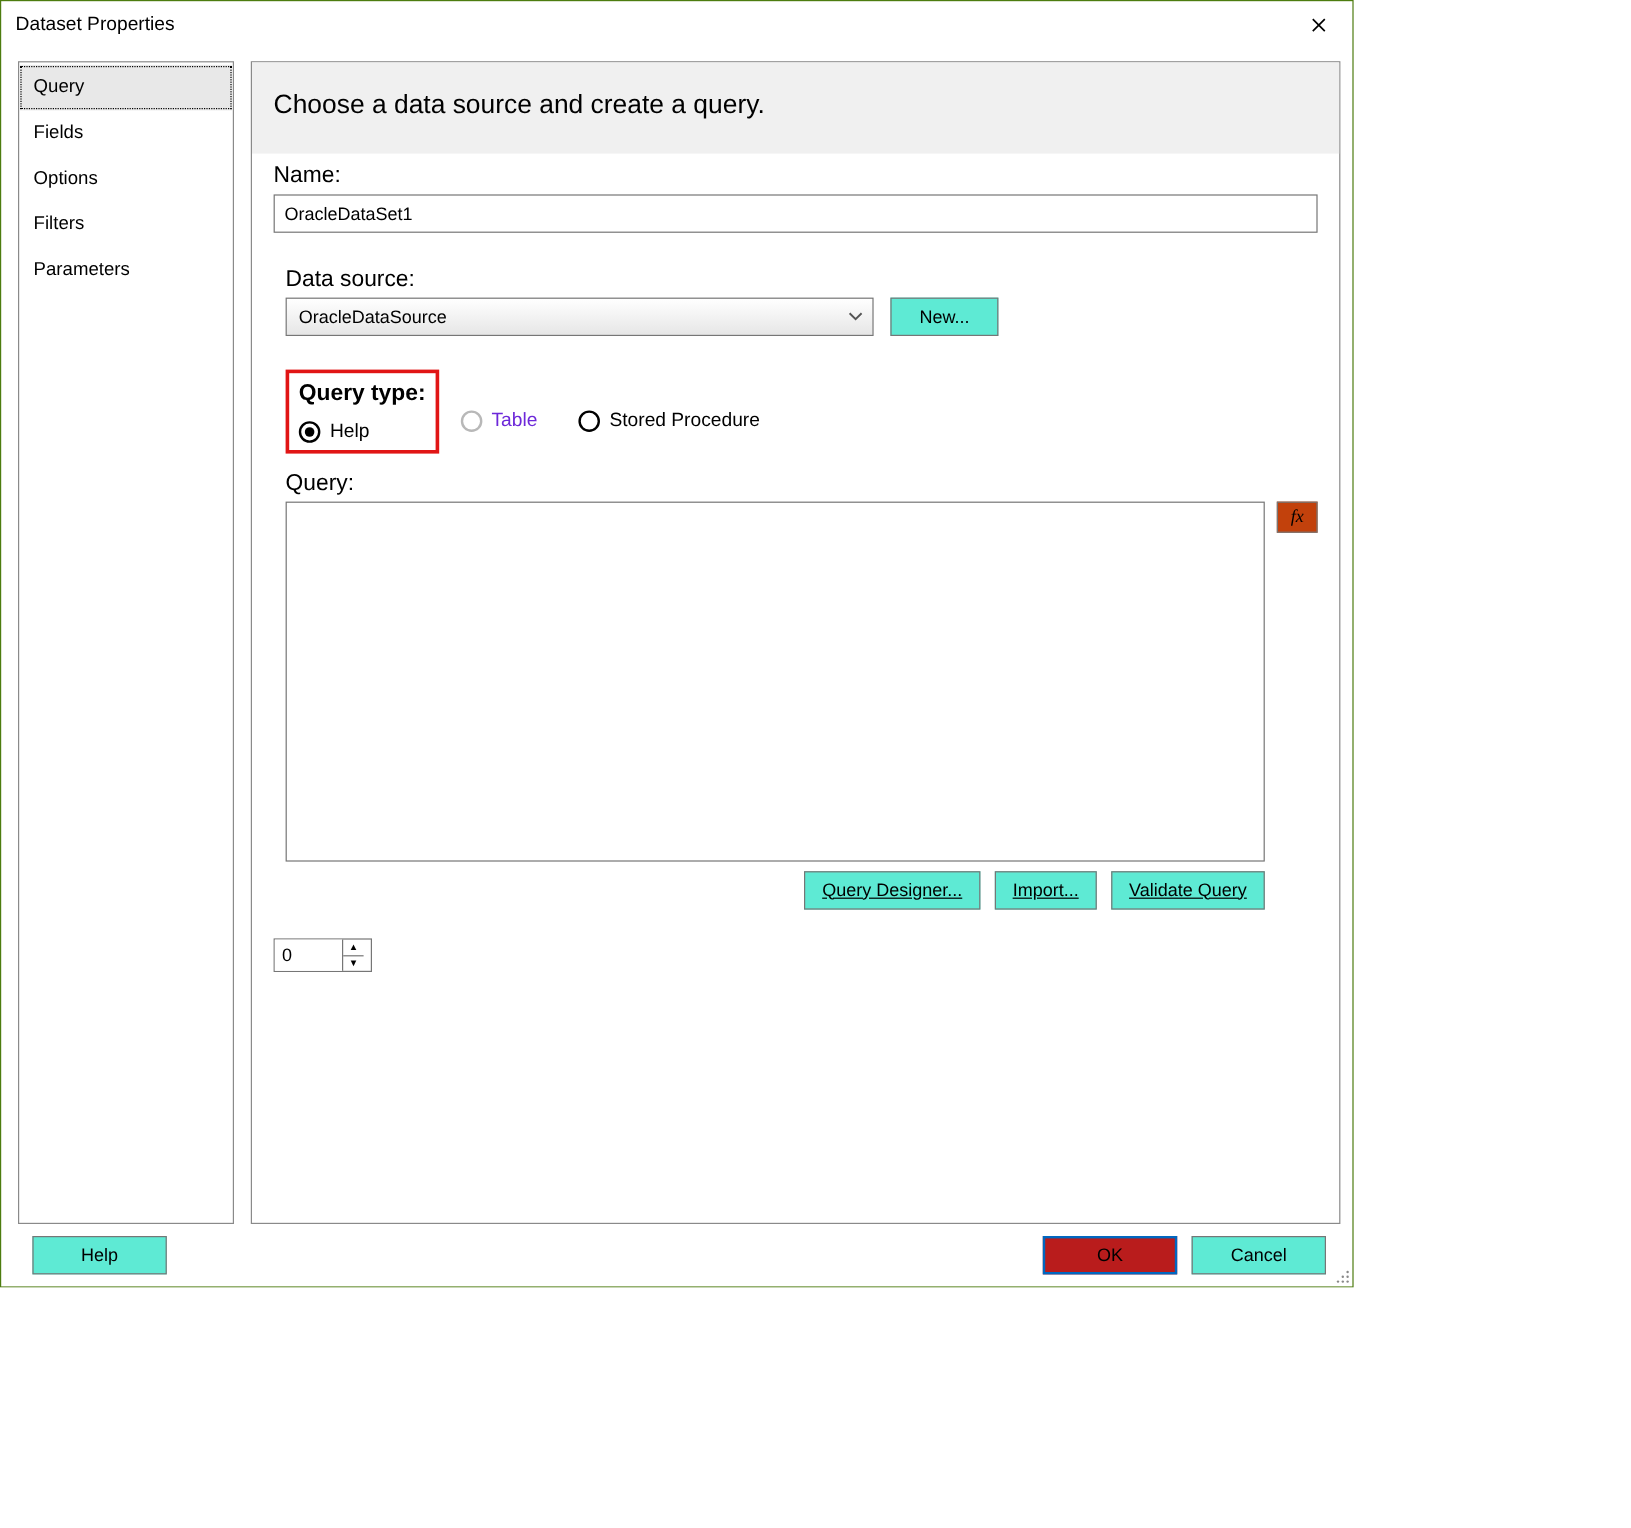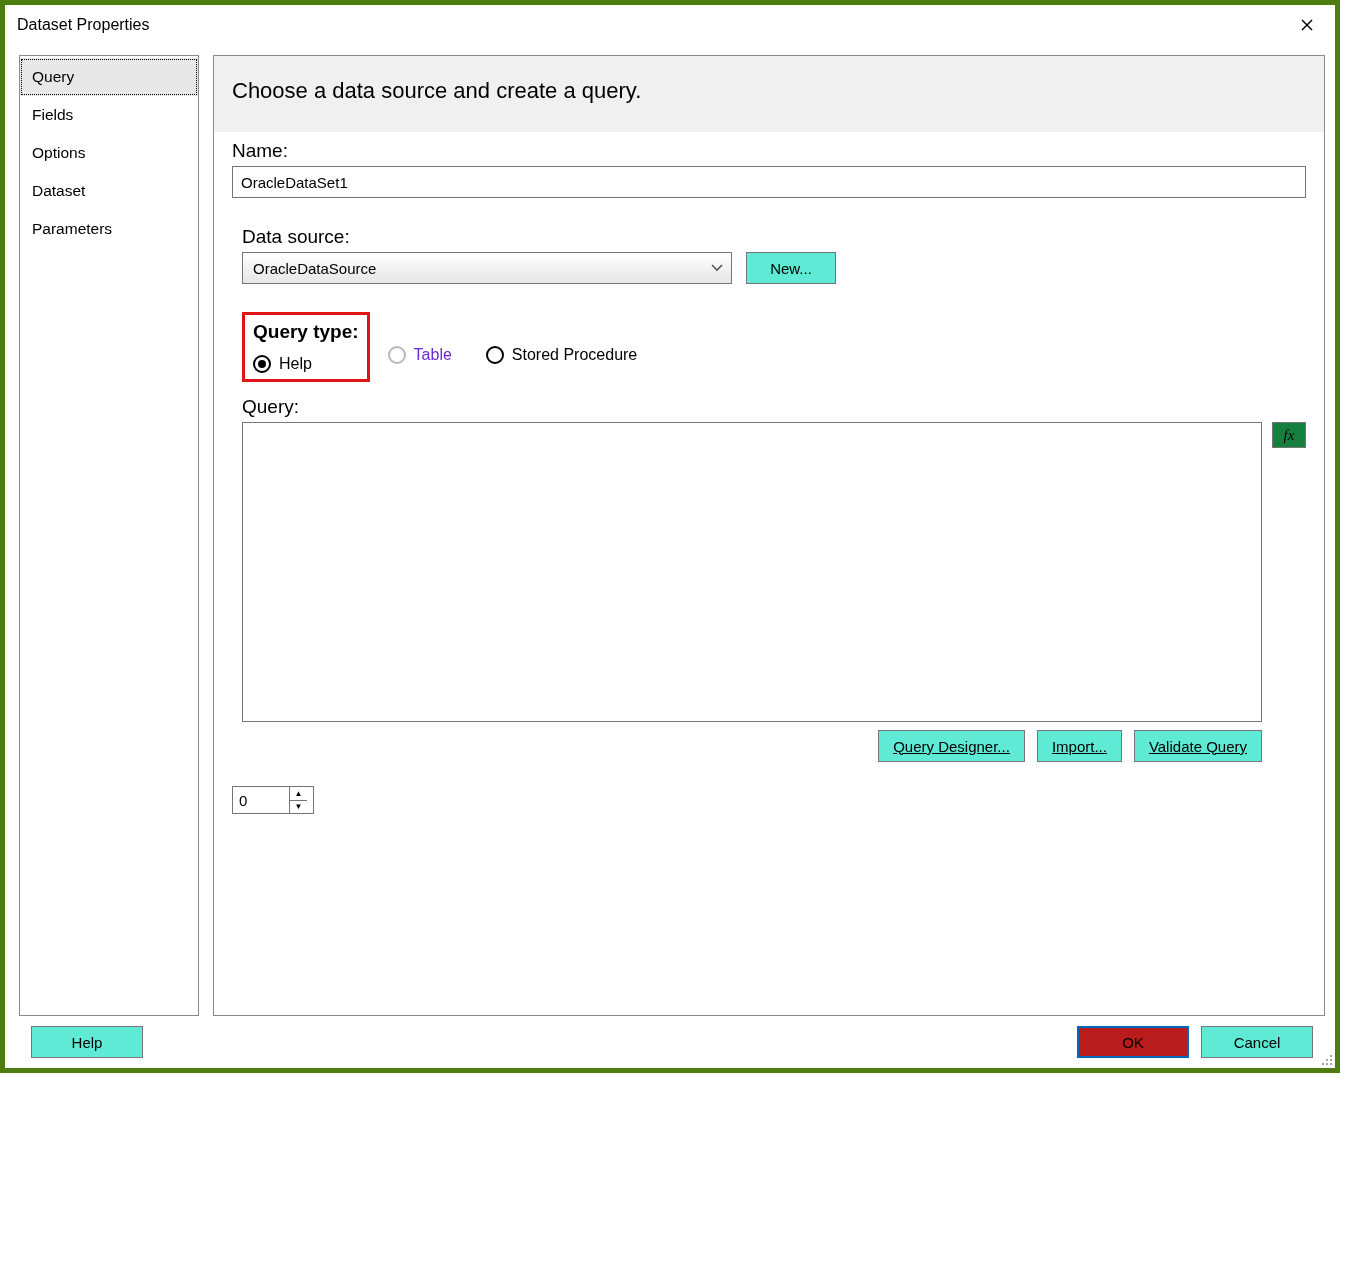--- a/index.html
+++ b/index.html
@@ -4,23 +4,23 @@
 <style>
   * { box-sizing: border-box; }
   html, body {
     margin: 0; padding: 0;
     font-family: "Segoe UI", Arial, sans-serif;
     font-size: 15px;
     color: #000;
     background: #fff;
   }
   .dialog {
-    width: 1340px;
+    width: 1128px;
     height: 1073px;
-    border: 5px solid #4d7c0f;
+    border: 1px solid #4d7c0f;
     display: flex;
     flex-direction: column;
     position: relative;
   }
   .titlebar {
     height: 40px;
     display: flex;
     align-items: center;
     justify-content: space-between;
     padding: 0 8px 0 12px;
@@ -168,21 +168,21 @@
     border: 1px solid #767676;
     resize: none;
     font-family: inherit;
     font-size: 15px;
     padding: 6px;
     overflow-y: scroll;
   }
   .fx-btn {
     width: 34px; height: 26px;
     border: 1px solid #767676;
-    background: #15803d;
+    background: #c2410c;
     cursor: pointer;
     display: flex;
     align-items: center;
     justify-content: center;
     font-style: italic;
     font-family: "Times New Roman", serif;
     font-size: 15px;
   }
   .query-buttons {
     display: flex;
@@ -258,21 +258,21 @@
     </div>
   </div>
 
   <div class="client">
     <div class="panels">
 
       <div class="navpane">
         <div class="navitem selected">Query</div>
         <div class="navitem">Fields</div>
         <div class="navitem">Options</div>
-        <div class="navitem">Dataset</div>
+        <div class="navitem">Filters</div>
         <div class="navitem">Parameters</div>
       </div>
 
       <div class="mainpane">
         <div class="main-header">Choose a data source and create a query.</div>
 
         <div class="main-body">
           <div class="field-label">Name:</div>
           <input class="text-input" type="text" value="OracleDataSet1" style="">
 

